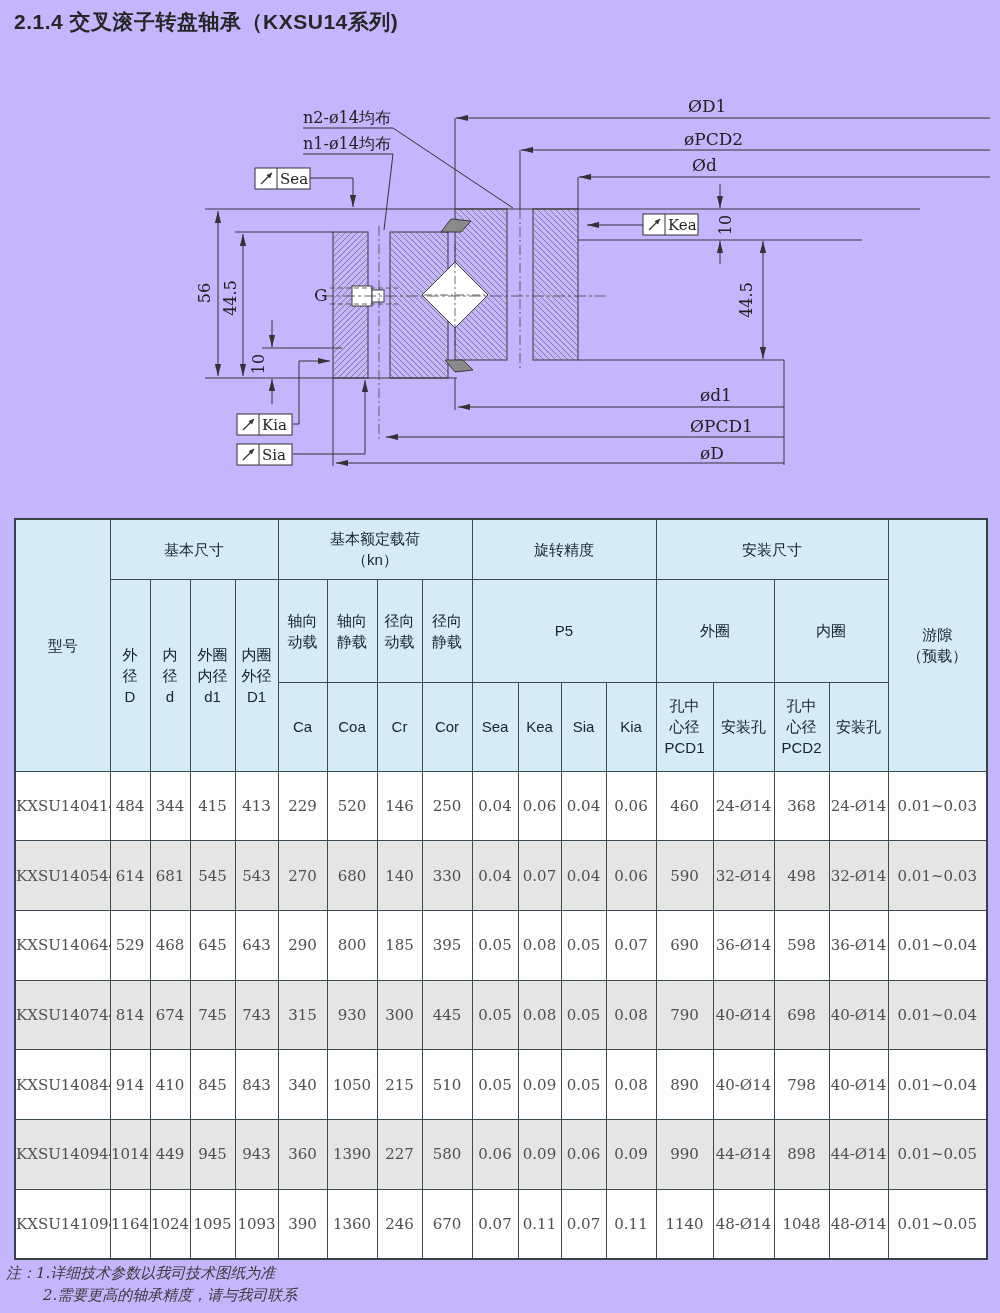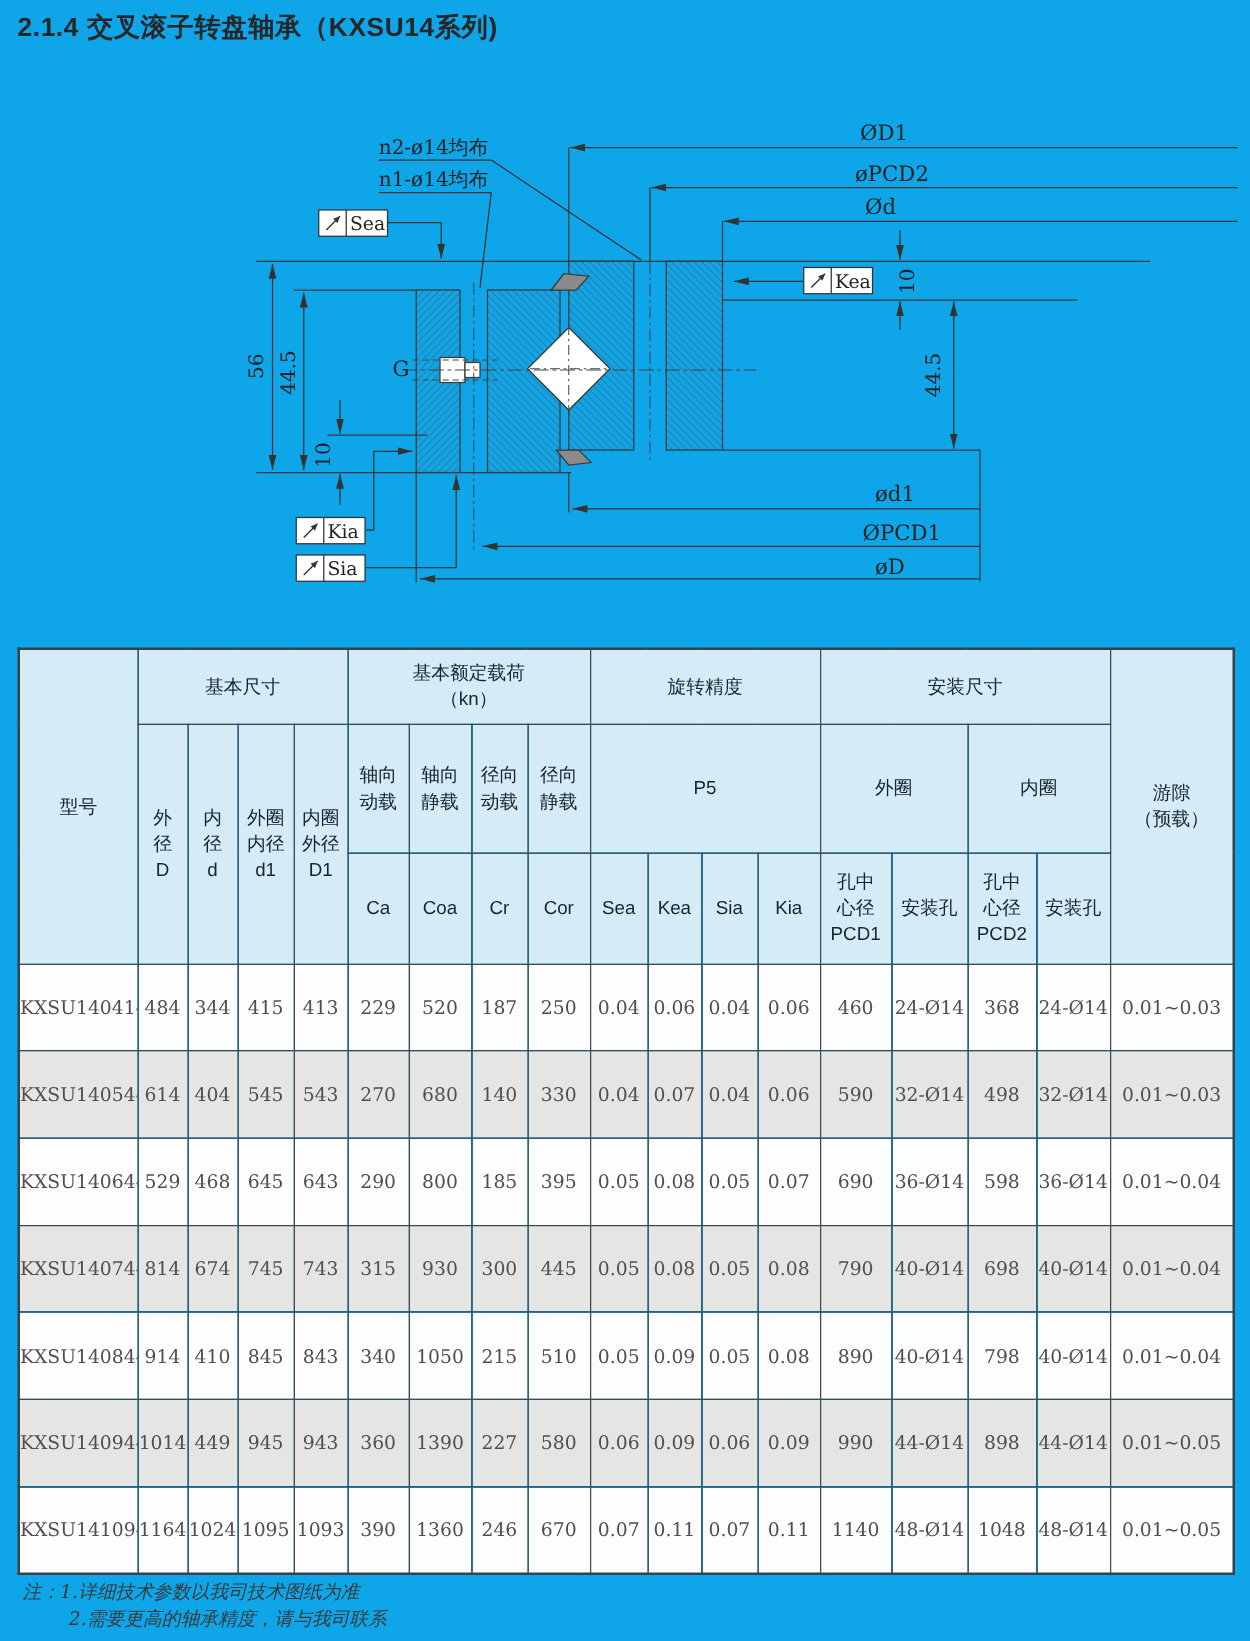--- a/index.html
+++ b/index.html
@@ -1,37 +1,37 @@
 <!DOCTYPE html>
 <html><head>
 <meta charset="utf-8">
 <style>
   html,body{margin:0;padding:0;background:#ffffff;}
-  .page{position:relative;width:1000px;height:1313px;background:#0ea5e9;overflow:hidden;
+  .page{position:relative;width:1000px;height:1313px;background:#c4b5fd;overflow:hidden;
         font-family:"Liberation Sans",sans-serif;}
   .page-title{position:absolute;left:14px;top:8px;margin:0;font-size:21px;font-weight:bold;
               color:#262626;letter-spacing:0.5px;font-family:"Liberation Sans",sans-serif;}
   svg.drawing{position:absolute;left:0;top:80px;}
   svg.drawing text{font-family:"DejaVu Serif",serif;fill:#222;}
 
   table.spec{position:absolute;left:14px;top:518px;border-collapse:collapse;table-layout:fixed;
              width:972px;}
   table.spec th,table.spec td{border:1px solid #3e4a52;text-align:center;vertical-align:middle;
              padding:0;overflow:hidden;}
   table.spec{border:2px solid #36424a;}
   table.spec th{font-family:"Liberation Sans",sans-serif;font-weight:normal;font-size:15px;
              color:#16242e;background:#d5ebf6;white-space:pre-line;line-height:21px;}
   table.spec td{font-family:"DejaVu Serif",serif;font-size:15px;color:#4f4f4f;background:#fdfdfd;}
   table.spec thead tr.r1{height:60px;}
   table.spec thead tr.r2{height:103px;}
   table.spec thead tr.r3{height:89px;}
   table.spec tbody tr{height:69.7px;}
   table.spec tbody tr:nth-child(even) td{background:#e5e5e3;}
 
-  .notes{position:absolute;left:18px;top:1262px;font-family:"DejaVu Serif",serif;
+  .notes{position:absolute;left:6px;top:1262px;font-family:"DejaVu Serif",serif;
          font-style:italic;font-size:15px;color:#3a3a3a;line-height:22px;}
   .notes .l2{padding-left:37px;}
 </style>
 </head>
 <body>
 
 <div class="page">
 
   <h1 class="page-title">2.1.4 交叉滚子转盘轴承（KXSU14系列)</h1>
 
@@ -245,36 +245,36 @@
     </thead>
     <tbody>
         <tr>
           <td>KXSU140414</td>
           <td>484</td>
           <td>344</td>
           <td>415</td>
           <td>413</td>
           <td>229</td>
           <td>520</td>
-          <td>187</td>
+          <td>146</td>
           <td>250</td>
           <td>0.04</td>
           <td>0.06</td>
           <td>0.04</td>
           <td>0.06</td>
           <td>460</td>
           <td>24-Ø14</td>
           <td>368</td>
           <td>24-Ø14</td>
           <td>0.01~0.03</td>
         </tr>
         <tr>
           <td>KXSU140544</td>
           <td>614</td>
-          <td>404</td>
+          <td>681</td>
           <td>545</td>
           <td>543</td>
           <td>270</td>
           <td>680</td>
           <td>140</td>
           <td>330</td>
           <td>0.04</td>
           <td>0.07</td>
           <td>0.04</td>
           <td>0.06</td>

